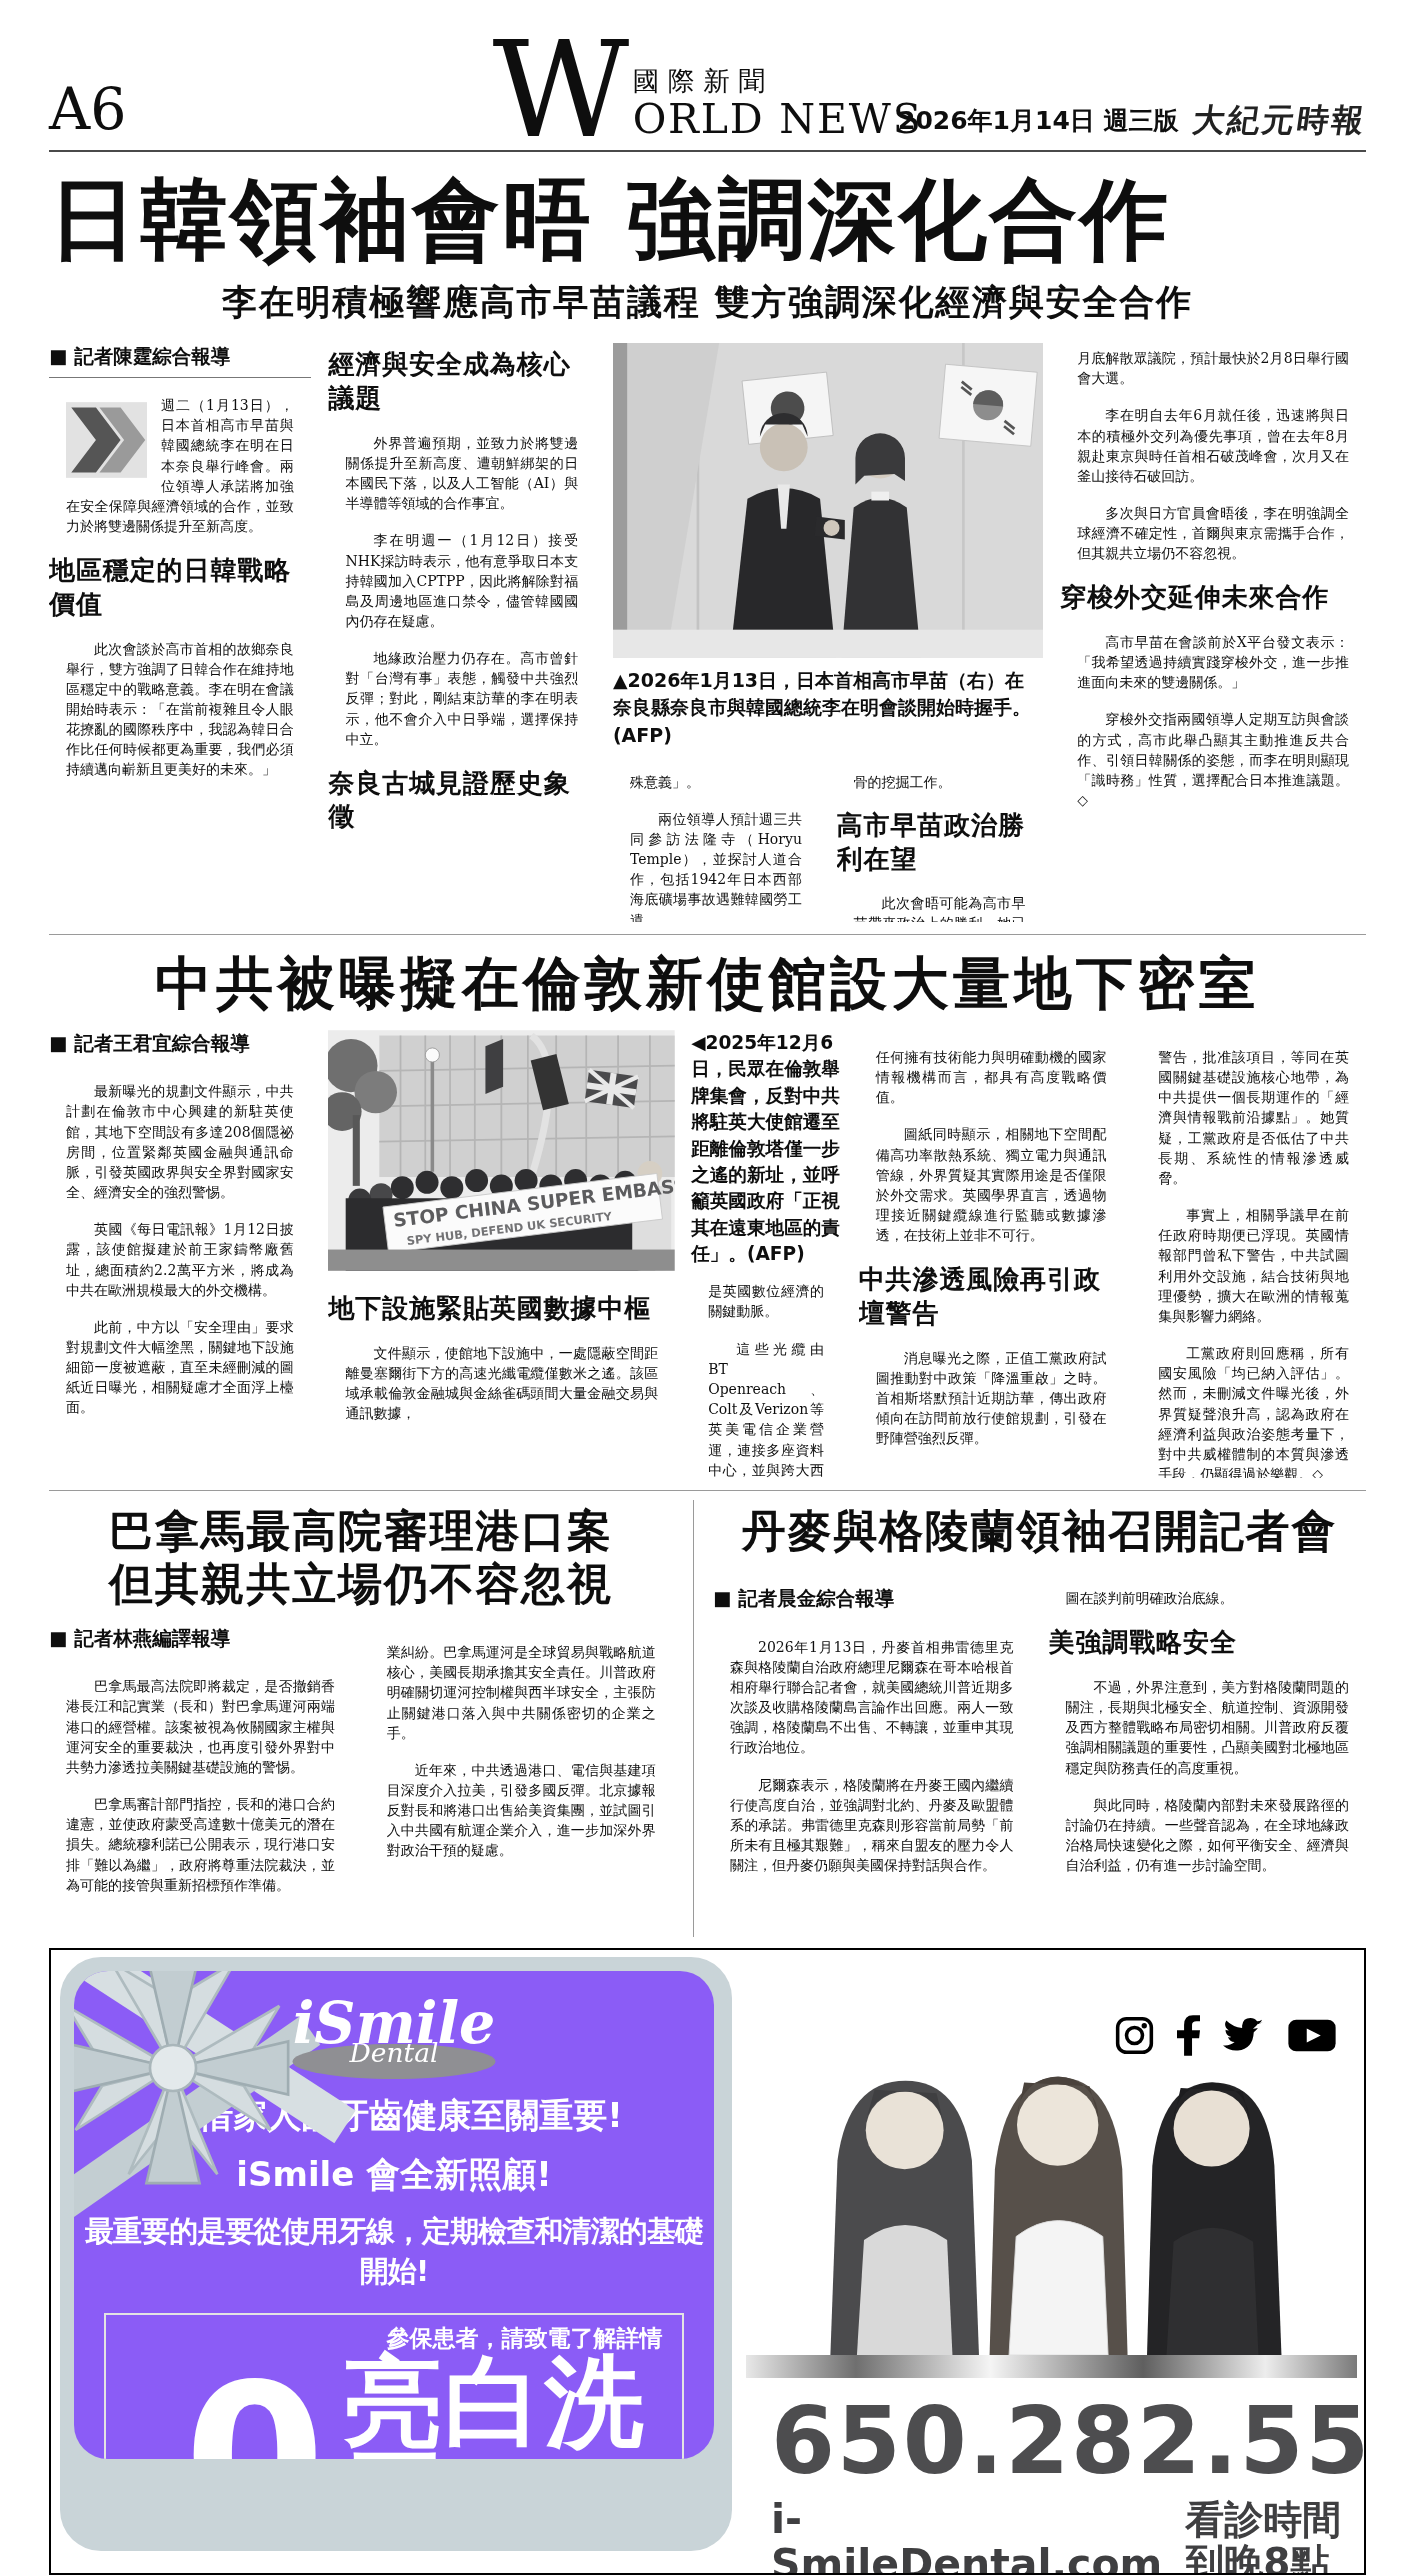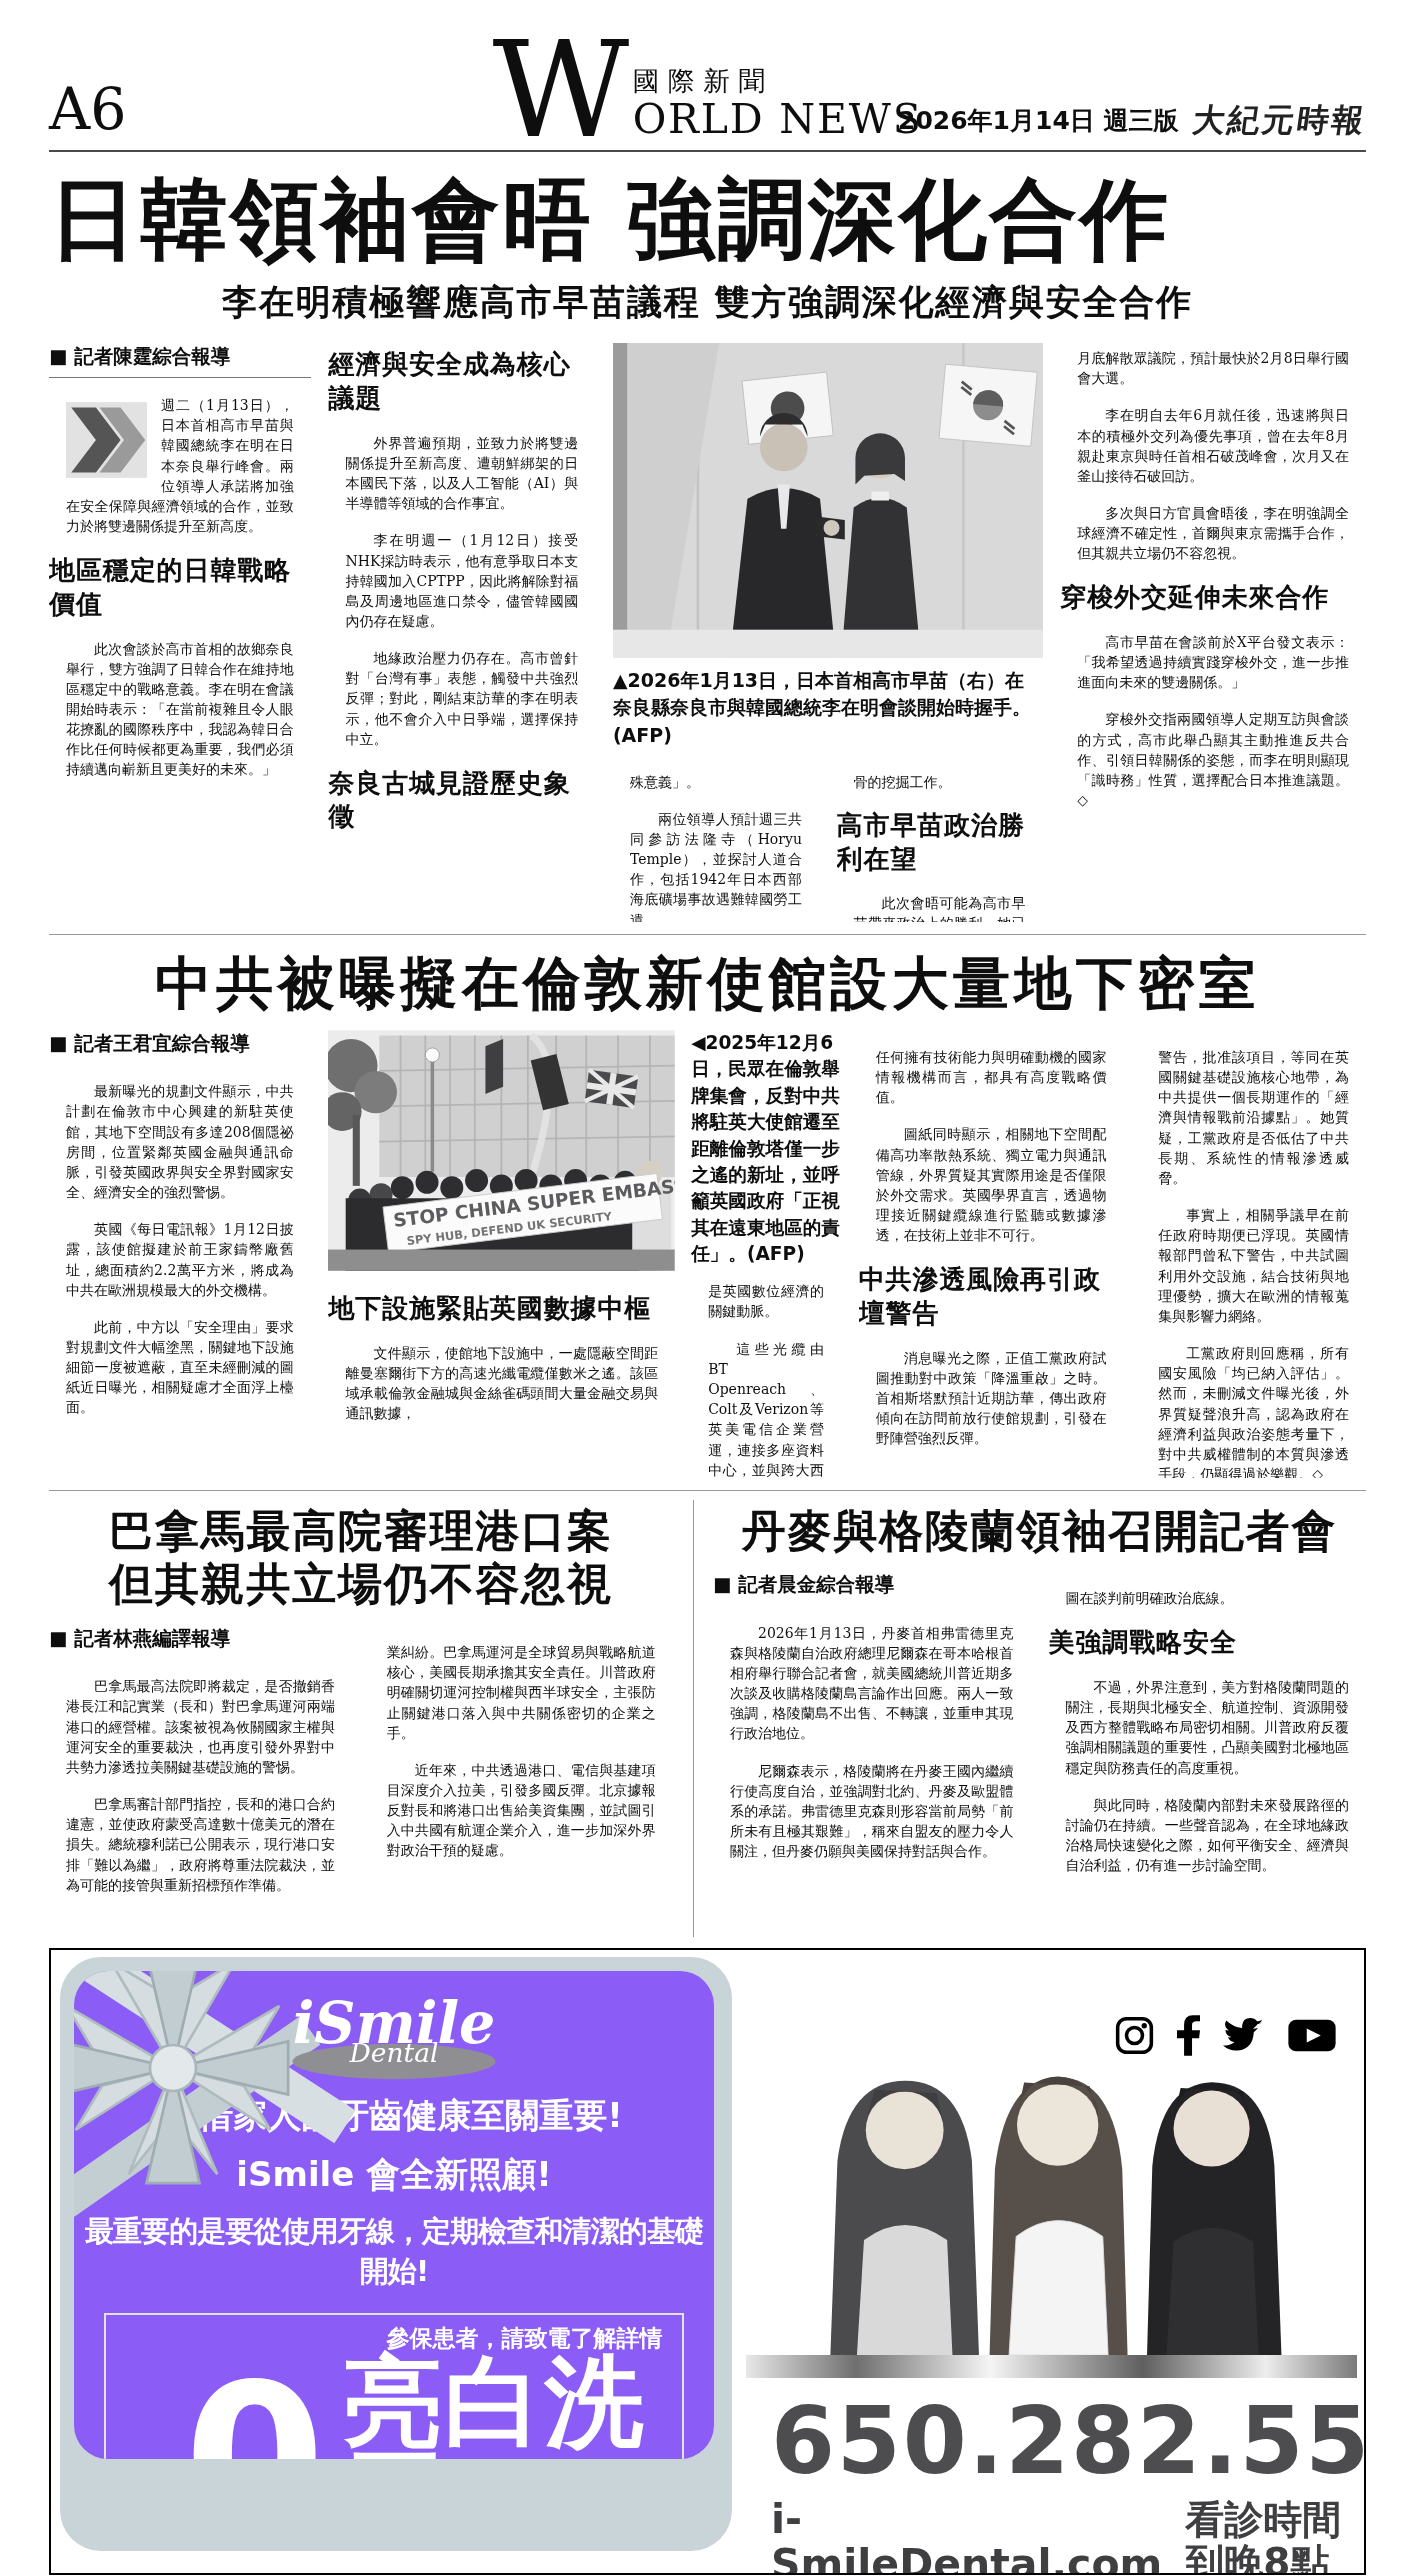--- a/index.html
+++ b/index.html
@@ -53,21 +53,21 @@
   .a2botrow{display:flex;gap:16px;margin-top:3.5px;}
   .a2botL{width:347px;overflow:hidden;}
   .a2botR{width:150px;overflow:hidden;}
   .a2pad{padding-bottom:12.4px;}
 
   
   .bottomrow{display:flex;margin-top:8.8px;height:437px;overflow:hidden;}
   .art3{width:625px;padding-right:19.5px;border-right:0.9px solid #9a9a9a;}
   .art4{width:653px;padding-left:19.5px;}
   .a3cols{gap:17.7px;}.a3c{width:303px;}
-  .a4cols{gap:18px;}.a4c{width:318px;}
+  .a4cols{gap:18px;align-items:flex-end;}.a4c{width:318px;}
 
   
   .adbox{position:relative;margin:10.6px 49px 0;height:623px;border:2.7px solid #000;background:#fff;overflow:hidden;}
   .adback{position:absolute;left:8.8px;top:7px;width:672px;height:594px;background:#c9d4d8;border-radius:41px;}
   .adleft{position:absolute;left:23px;top:21px;width:640px;height:488px;background:#8b5cf6;border-radius:34px;overflow:hidden;}
   .ribbon1{position:absolute;left:-71px;top:35px;width:372px;height:39px;background:#d7dfe2;transform:rotate(33deg);}
   .ribbon2{position:absolute;left:-53px;top:133px;width:318px;height:35px;background:#c3ced2;transform:rotate(-35deg);}
   .bow{position:absolute;left:-25px;top:-26.5px;width:248px;height:248px;}
   .adlogo{position:relative;text-align:center;margin-top:23px;color:#fff;}
   .adlogo-ellipse{position:absolute;left:50%;top:50px;transform:translateX(-50%);width:203px;height:35px;background:#8f8f93;border-radius:50%;}

